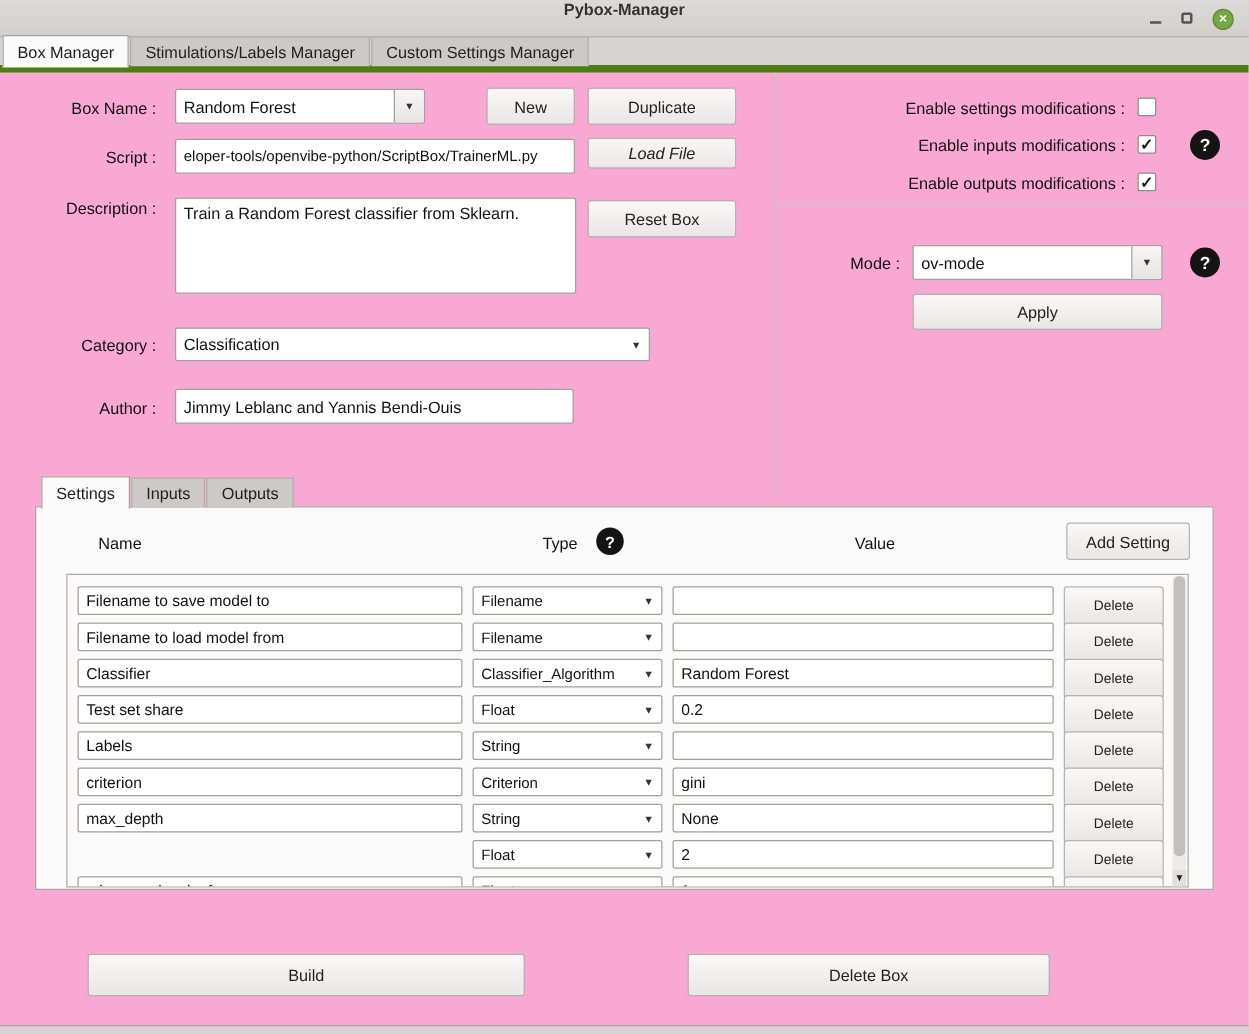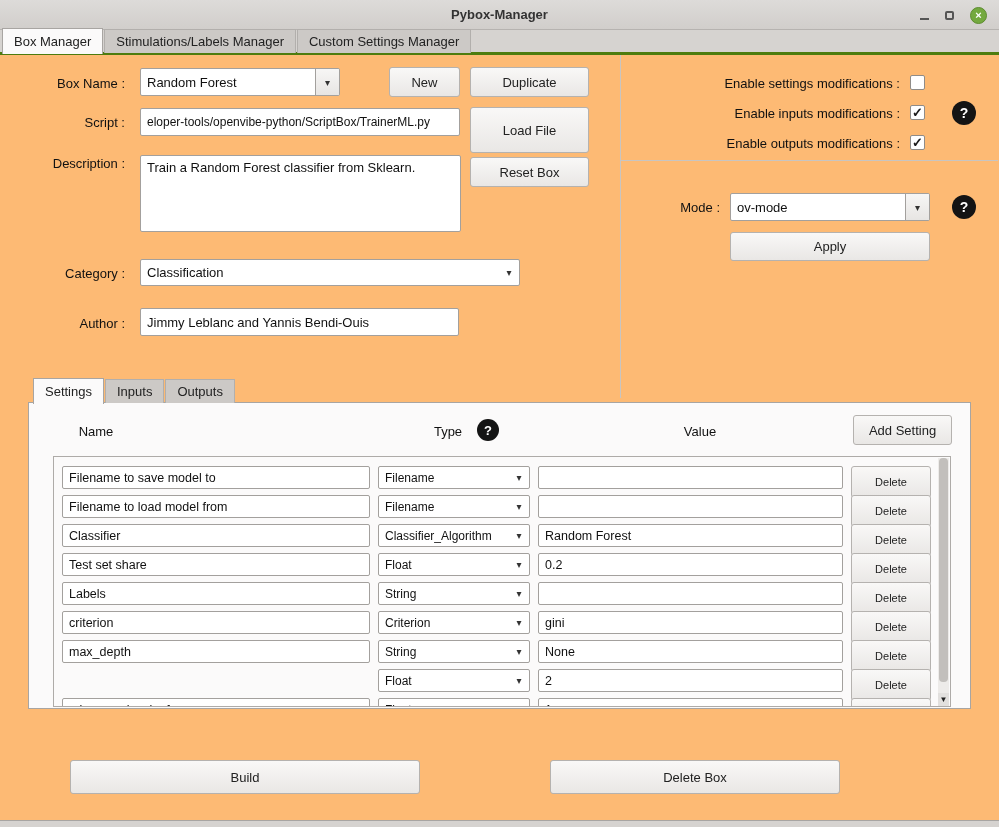--- a/index.html
+++ b/index.html
@@ -3,36 +3,36 @@
 <meta charset="utf-8">
 <style>
   * { box-sizing: border-box; margin: 0; padding: 0; }
   html,body { width: 999px; height: 827px; }
   body { font-family: "Liberation Sans", sans-serif; background: #d6d3d0; }
   .window { position: relative; width: 999px; height: 827px; overflow: hidden; background: #d6d3d0; }
 
   
   .titlebar { position: absolute; top:0; left:0; right:0; height:30px;
               background: linear-gradient(#dddbd9,#d1cecb); border-bottom:1px solid #b6b3b0;
-              display:flex; align-items:center; justify-content:center; }
+              display:flex; justify-content:center; }
   .win-title { font-weight:bold; font-size:13px; color:#333; }
   .win-controls { position:absolute; right:12px; top:0; height:30px; display:flex; align-items:center; gap:16px; }
   .min-glyph { width:9px; height:2px; background:#555; display:inline-block; }
   .max-glyph { width:9px; height:9px; border:2px solid #555; border-radius:2px; display:inline-block; }
   .close-btn { width:17px; height:17px; border-radius:50%; background:#74a93f; border:1px solid #5d8c30;
                color:#fff; font-size:11px; line-height:15px; text-align:center; font-weight:bold; }
 
   
   .tabbar { position:absolute; top:30px; left:0; height:23px; display:flex; align-items:flex-end; padding-left:2px; z-index:3; }
   .tab { font-size:13px; color:#222; padding:4px 11px; background:#ccc9c6; border:1px solid #b2afac;
          border-bottom:none; margin-right:1px; white-space:nowrap; }
   .tab.active { background:#fbfafa; border-color:#a8a5a2; padding:5px 11px; margin-bottom:-1px; z-index:4; position:relative; }
 
-  .content { position:absolute; top:52px; left:0; width:999px; height:769px; background:#fdba74;
-             border-top:3px solid #4d7c0f; border-bottom:1px solid #a8a5a2; }
+  .content { position:absolute; top:52px; left:0; width:999px; height:769px; background:#f9a8d4;
+             border-top:6px solid #4d7c0f; border-bottom:1px solid #a8a5a2; }
 
   .lbl { position:absolute; font-size:13px; color:#111; text-align:right; white-space:nowrap; }
 
   .ti { position:absolute; border:1px solid #a3a09d; background:#fff; font-size:13px; padding:0 6px;
         font-family:inherit; color:#111; border-radius:2px; outline:none; }
   textarea.ti { padding:4px 6px; resize:none; line-height:1.3; }
 
   .btn { position:absolute; background:linear-gradient(#f9f8f7,#e9e7e5); border:1px solid #b5b2af;
          border-radius:3px; font-size:13px; color:#222; font-family:inherit;
          display:flex; align-items:center; justify-content:center; cursor:default; }
@@ -96,21 +96,21 @@
     <div class="lbl" style="left:0;width:125px;top:21px;">Box Name :</div>
     <div class="combo split" style="left:140px;top:13px;width:200px;height:28px;">
       <span class="sel-text">Random Forest</span>
       <span class="arrow">▾</span>
     </div>
     <button class="btn" style="left:389px;top:12px;width:71px;height:30px;">New</button>
     <button class="btn" style="left:470px;top:12px;width:119px;height:30px;">Duplicate</button>
 
     <div class="lbl" style="left:0;width:125px;top:60px;">Script :</div>
     <input class="ti" style="left: 140px; top: 53px; width: 320px; height: 28px; font-size: 12px;" value="eloper-tools/openvibe-python/ScriptBox/TrainerML.py">
-    <button class="btn" style="left:470px;top:52px;width:119px;height:46px;">Load File</button>
+    <button class="btn" style="left:470px;top:52px;width:119px;height:25px;font-style:italic;">Load File</button>
 
     <div class="lbl" style="left:0;width:125px;top:101px;">Description :</div>
     <textarea class="ti" style="left: 140px; top: 100px; width: 321px; height: 77px;">Train a Random Forest classifier from Sklearn.</textarea>
     <button class="btn" style="left:470px;top:102px;width:119px;height:30px;">Reset Box</button>
 
     <div class="lbl" style="left:0;width:125px;top:211px;">Category :</div>
     <div class="combo" style="left:140px;top:204px;width:380px;height:27px;">
       <span class="sel-text">Classification</span>
       <span class="arrow">▾</span>
     </div>

